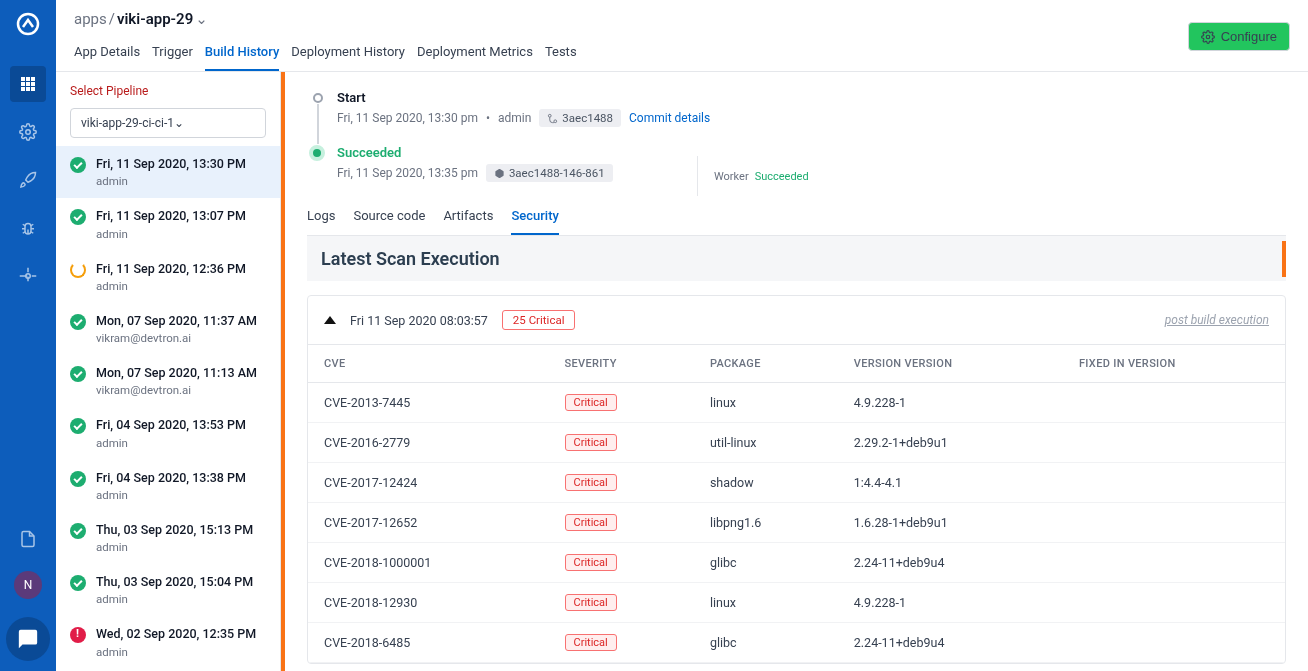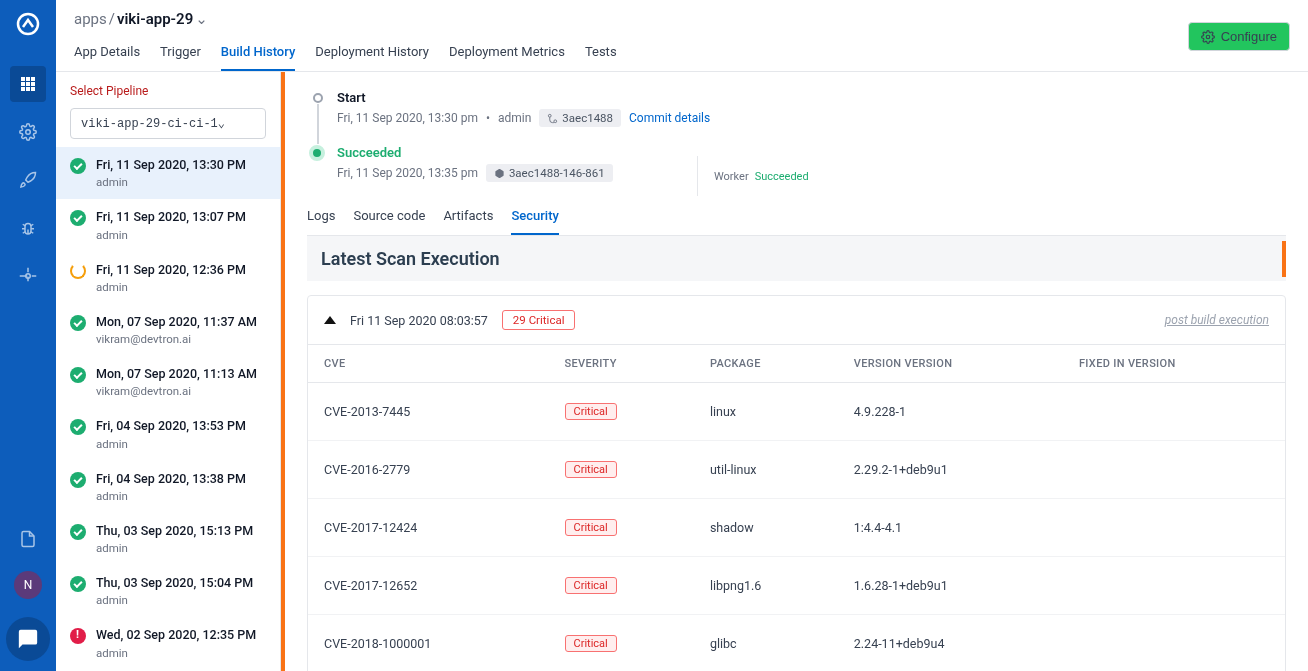--- a/index.html
+++ b/index.html
@@ -13,29 +13,29 @@
 .rail-avatar { width:28px; height:28px; border-radius:50%; background:#5b3a7a; color:#fff; display:flex; align-items:center; justify-content:center; font-size:12px; margin:8px 0;}
 .rail-chat { width:44px; height:44px; border-radius:50%; background:#0a4a96; color:#fff; display:flex; align-items:center; justify-content:center; margin:10px 0; }
 
 .main { flex:1; display:flex; flex-direction:column; }
 .topbar { padding: 10px 18px 0 18px; border-bottom:1px solid #e5e7eb; position:relative; }
 .crumb { font-size:15px; margin-bottom: 8px; display:flex; align-items:center; gap:2px;}
 .crumb .parent { color:#6b7280; }
 .crumb .sep { color:#6b7280; }
 .crumb .current { font-weight:600; color:#111827; }
 .crumb .chev { color:#6b7280; }
-.tabs { display:flex; gap:20px; }
+.tabs { display:flex; gap:12px; }
 .tab { padding: 8px 0 10px 0; color:#374151; cursor:pointer; font-size:13px; }
 .tab.active { color:#0066cc; border-bottom:2px solid #0066cc; font-weight:500;}
 .configure-btn { position:absolute; right:18px; top:22px; border:1px solid #d1d5db; border-radius:4px; padding:6px 12px; background:#22c55e; display:flex; align-items:center; gap:6px; cursor:pointer; font-size:13px; color:#374151;}
 
 .body { flex:1; display:flex; overflow:hidden; }
 .sidebar { width:225px; border-right:1px solid #e5e7eb; display:flex; flex-direction:column; overflow:hidden; }
 .sb-head { padding:12px 14px 10px; font-size:12px; color:#b91c1c;}
-.select { margin:0 14px 8px; border:1px solid #d1d5db; border-radius:4px; padding:7px 10px; font-size:12px; color:#374151; display:flex; justify-content:flex-start; align-items:center; cursor:pointer;font-family:Liberation Mono, monospace;}
+.select { margin:0 14px 8px; border:1px solid #d1d5db; border-radius:4px; padding:7px 10px; font-size:12px; color:#374151; display:flex; justify-content:flex-start; align-items:center; cursor:pointer;}
 .build-list { flex:1; overflow-y:auto; }
 .build { display:flex; gap:10px; padding:10px 14px; cursor:pointer; align-items:flex-start; }
 .build.selected { background:#e8f1fc; }
 .bi { width:16px; height:16px; margin-top:1px; flex-shrink:0;}
 .bi-ok { background:#1dad70; border-radius:50%; position:relative;}
 .bi-ok::after{content:""; position:absolute; left:4px; top:5px; width:6px; height:3px; border-left:2px solid #fff; border-bottom:2px solid #fff; transform:rotate(-45deg);}
 .bi-running { border:2px solid #f59e0b; border-top-color:transparent; border-radius:50%; width:16px; height:16px;}
 .bi-fail { background:#e11d48; border-radius:50%; position:relative;}
 .bi-fail::after{content:"!"; color:#fff; position:absolute; left:6px; top:0px; font-size:11px; font-weight:bold;}
 .b-txt { font-size:12.5px; color:#111827; font-weight:500; line-height:1.3;}
@@ -66,21 +66,21 @@
 
 .scan-card { border:1px solid #e5e7eb; border-radius:4px; margin-top:14px; overflow:hidden;}
 .scan-summary { display:flex; align-items:center; padding:14px 16px; gap:14px; font-size:12.5px;}
 .scan-summary .tri { width:0; height:0; border-left:6px solid transparent; border-right:6px solid transparent; border-bottom:8px solid #111; cursor:pointer;}
 .scan-summary .date{color:#374151;}
 .badge-crit { border:1px solid #f87171; color:#dc2626; padding:2px 10px; border-radius:3px; font-size:11.5px; background:#fff;}
 .scan-summary .right { margin-left:auto; color:#9ca3af; font-style:italic; font-size:12px;text-decoration:underline;}
 
 .tbl { width:100%; border-collapse:collapse;}
 .tbl th { text-align:left; font-size:11px; color:#6b7280; font-weight:500; letter-spacing:0.03em; padding:12px 16px; border-top:1px solid #e5e7eb; border-bottom:1px solid #e5e7eb;}
-.tbl td { padding:20px 16px; border-bottom:1px solid #f1f2f4; font-size:12.5px; color:#374151;}
+.tbl td { padding:11px 16px; border-bottom:1px solid #f1f2f4; font-size:12.5px; color:#374151;}
 .sev-pill { border:1px solid #f87171; color:#dc2626; background:#fee; padding:1px 8px; border-radius:3px; font-size:11px; display:inline-block;}
 
 svg{display:block;}
 </style>
 </head>
 <body>
 
 <div class="app">
   <div class="rail">
     <div class="rail-logo">
@@ -292,21 +292,21 @@
 
           <div class="scan-head">
             <span>Latest Scan Execution</span>
             <span style="width:4px;background:#f97316;height:36px;margin:-12px -14px -12px 0;"></span>
           </div>
 
           <div class="scan-card">
             <div class="scan-summary">
               <div class="tri"></div>
               <span class="date">Fri 11 Sep 2020 08:03:57</span>
-              <span class="badge-crit">29 Critical</span>
+              <span class="badge-crit">25 Critical</span>
               <span class="right">post build execution</span>
             </div>
             <table class="tbl">
               <thead>
                   <tr id="thead-row">
                     <th>CVE</th>
                     <th>SEVERITY</th>
                     <th>PACKAGE</th>
                     <th>VERSION VERSION</th>
                     <th>FIXED IN VERSION</th>

